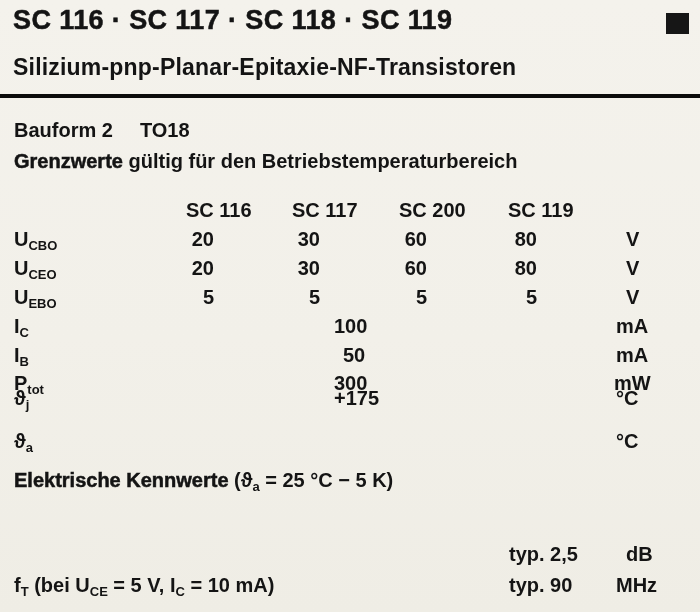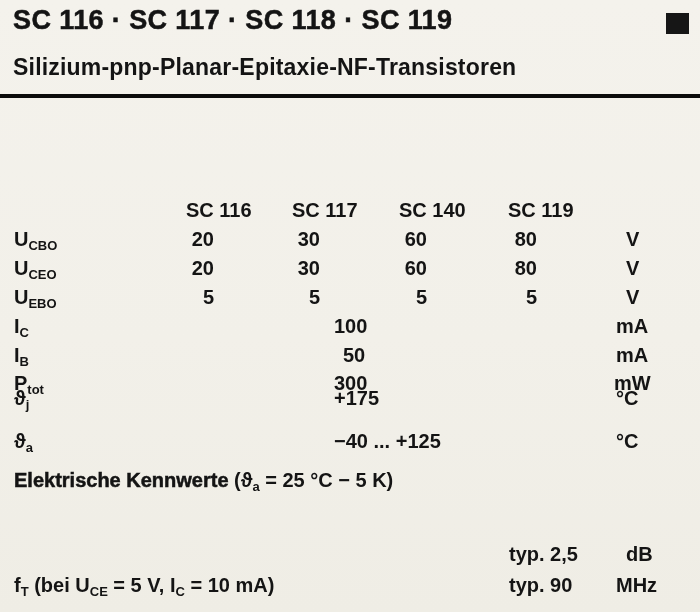--- a/index.html
+++ b/index.html
@@ -42,26 +42,32 @@
 </head>
 <body>
 
 <div class="page">
 
   <div class="title">SC 116 · SC 117 · SC 118 · SC 119</div>
   <div class="corner-square"></div>
   <div class="subtitle">Silizium-pnp-Planar-Epitaxie-NF-Transistoren</div>
   <div class="rule"></div>
 
+  <div class="bauform">
+    <span>Bauform 2</span><span class="val">TO18</span>
+  </div>
 
+  <div class="grenz">
+    <span class="hb">Grenzwerte</span><span class="rest"> gültig für den Betriebstemperaturbereich</span>
+  </div>
 
   <div class="thead">
     <span class="h h1">SC 116</span>
     <span class="h h2">SC 117</span>
-    <span class="h h3">SC 140</span>
+    <span class="h h3">SC 200</span>
     <span class="h h4">SC 119</span>
   </div>
 
   <div class="trow" style="top:228px">
     <span class="lbl"><span>U</span><sub>CBO</sub></span>
     <span class="c c1">20</span>
     <span class="c c2">30</span>
     <span class="c c3">60</span>
     <span class="c c4">80</span>
     <span class="unit u-right">V</span>
@@ -104,21 +110,20 @@
   </div>
 
   <div class="trow" style="top:387px">
     <span class="lbl"><span>ϑ</span><sub>j</sub></span>
     <span class="cspan">+175</span>
     <span class="unit">°C</span>
   </div>
 
   <div class="trow" style="top:430px">
     <span class="lbl"><span>ϑ</span><sub>a</sub></span>
-    <span class="cspan">−40 ... +125</span>
     <span class="unit">°C</span>
   </div>
 
   <div class="kennhead">
     <span class="hb">Elektrische Kennwerte</span><span><span> (ϑ</span><sub>a</sub><span> = 25 °C − 5 K)</span></span>
   </div>
 
 
   <div class="krow" style="top:543px">
     <span class="kval">typ. 2,5</span>

